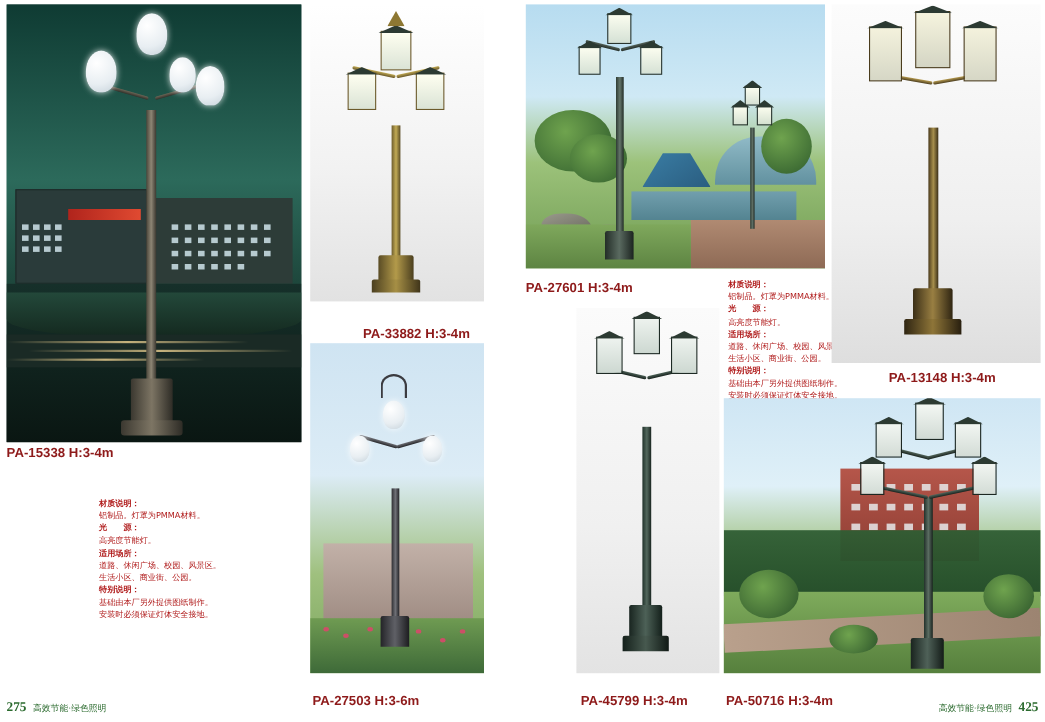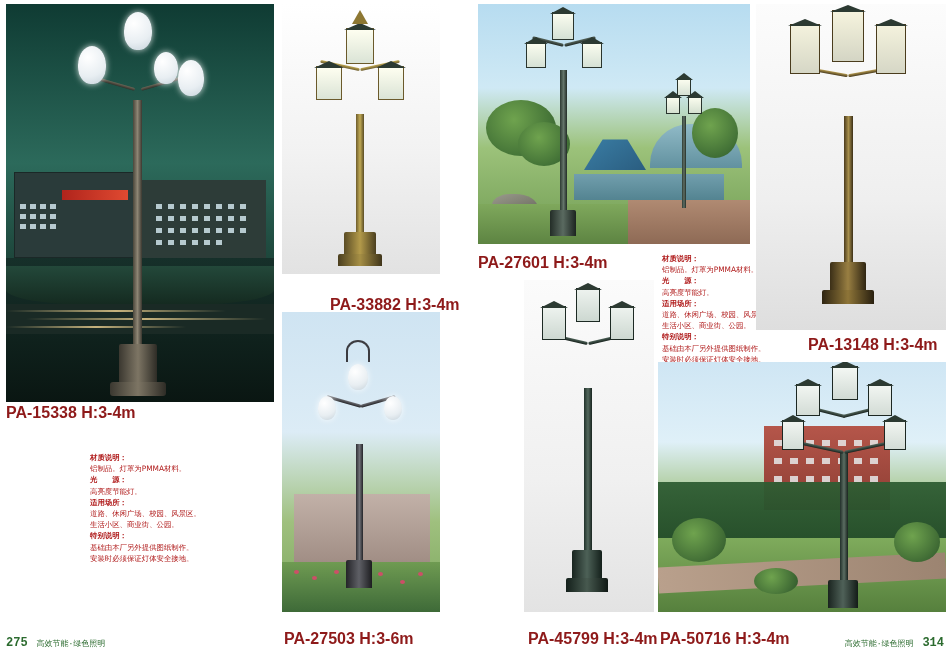--- a/index.html
+++ b/index.html
@@ -9,21 +9,21 @@
     font-family: "Liberation Sans", sans-serif;
     position: relative;
     overflow: hidden;
   }
   .page { position: relative; width: 950px; height: 656px; }
 
   
   .photo { position: absolute; overflow: hidden; }
   .caption {
     position: absolute;
-    font-size: 16px;
+    font-size: 12px;
     font-weight: bold;
     color: #8e1a1a;
     white-space: nowrap;
     letter-spacing: 0px;
   }
 
   
   .spec {
     position: absolute;
     font-size: 7.4px;
@@ -32,21 +32,21 @@
     width: 150px;
     font-family: "DejaVu Sans", sans-serif;
   }
   .spec .hd { font-weight: bold; }
   .spec .row { white-space: nowrap; }
 
   
   .footer-left, .footer-right {
     position: absolute; bottom: 6px;
     font-size: 8px; color: #2c6b2f;
-    font-family: Liberation Mono, monospace;
+    font-family: Liberation Serif, serif;
     white-space: nowrap;
   }
   .pgnum {
     font-size: 12px; font-weight: bold; color: #2c6b2f;
     display: inline-block; vertical-align: baseline;
   }
   .footer-left { left: 6px; }
   .footer-right { right: 6px; }
   .footer-left .txt, .footer-right .txt { margin: 0 4px; }
 
@@ -446,16 +446,16 @@
     <div class="lantern" style="left:174px;top:4px;width:26px;height:34px;border-color:#1c2722;background:linear-gradient(to bottom,#f4f8f4,#d1dad4)"></div>
   </div>
   <div class="caption" style="left:660px;top:630px">PA-50716 H:3-4m</div>
 
   <div class="footer-left">
     <span class="pgnum">275</span>
     <span class="txt">高效节能·绿色照明</span>
   </div>
   <div class="footer-right">
     <span class="txt">高效节能·绿色照明</span>
-    <span class="pgnum">314</span>
+    <span class="pgnum">425</span>
   </div>
 
 </div>
 
 </body></html>

